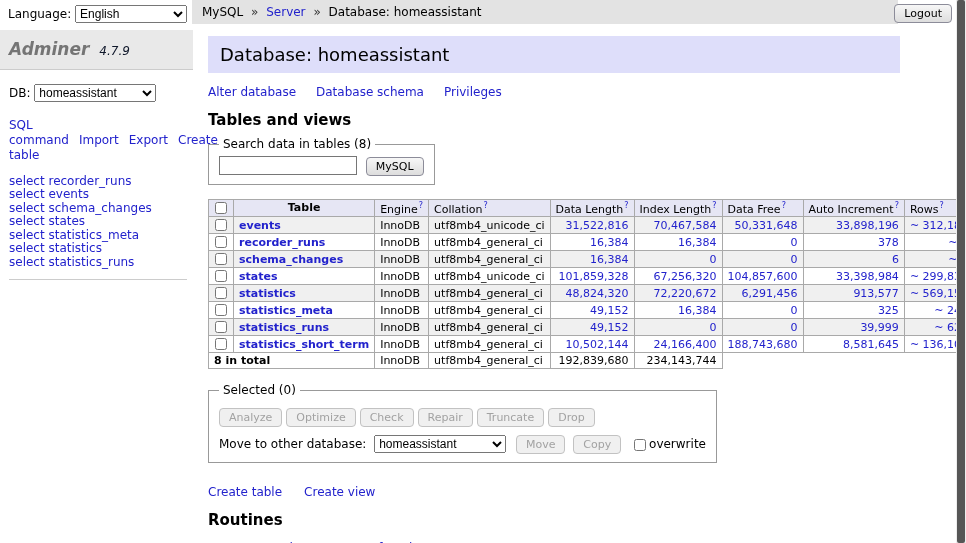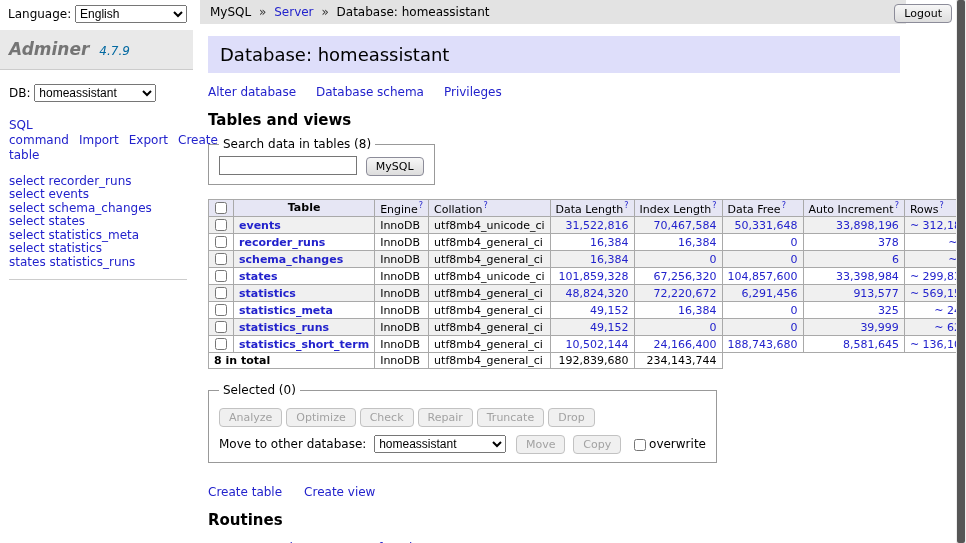--- a/index.html
+++ b/index.html
@@ -16,31 +16,31 @@
   .lang-row { position:absolute; top:5px; left:8px; }
   .lang-row select { font-size:12px; width:112px; }
 
   
   .sidebar { position:absolute; top:30px; left:0; width:193px; }
   .sidebar h1 {
     margin:0; background:#e9e9e9; border-bottom:1px solid #ccc;
     padding:9px 9px 10px; font-size:17px; font-style:italic;
     color:#757575; font-weight:bold;
   }
-  .sidebar h1 .ver { font-size:12px; font-weight:normal; color:#0369a1; margin-left:4px; }
+  .sidebar h1 .ver { font-size:12px; font-weight:normal; color:#0f172a; margin-left:4px; }
   .db-row { margin:14px 9px 16px; }
   .db-row select { font-size:12px; width:122px; }
   .links-group { margin:0 9px 12px; width:165px; line-height:1.25; }
   .links-group a { margin-right:10px; }
   .table-links { margin:0 0 0 9px; padding:0 0 10px 0; line-height:1.12; border-bottom:1px solid #ccc; width:178px; }
   .table-links a { display:block; }
 
   
   .breadcrumb {
-    position:absolute; left:200px; top:0; width:706px; height:24px;
+    position:absolute; left:192px; top:0; width:706px; height:24px;
     background:#e3e3e3; padding:5px 10px; font-size:12px;
   }
   .breadcrumb .sep { color:#333; margin:0 4px; }
   .logout-btn { position:absolute; top:4px; right:14px; }
 
   button {
     font-family:"DejaVu Sans","Liberation Sans",sans-serif;
     font-size:11px; padding:2px 9px;
     background:linear-gradient(#f7f7f7,#dddddd);
     border:1px solid #8c8c99; border-radius:4px; color:#000; cursor:pointer;
@@ -128,21 +128,21 @@
     </select>
   </div>
   <p class="links-group"><a href="#">SQL command</a><a href="#">Import</a><a href="#">Export</a><a href="#">Create table</a></p>
   <div class="table-links">
       <a href="#">select recorder_runs</a>
       <a href="#">select events</a>
       <a href="#">select schema_changes</a>
       <a href="#">select states</a>
       <a href="#">select statistics_meta</a>
       <a href="#">select statistics</a>
-      <a href="#">states statistics_runs</a>
+      <a href="#">select statistics_runs</a>
     </div>
 </aside>
 
 <div class="content">
   <h2>Database: homeassistant</h2>
 
   <p class="actions"><a href="#">Alter database</a><a href="#">Database schema</a><a href="#">Privileges</a></p>
 
   <h3>Tables and views</h3>
 

